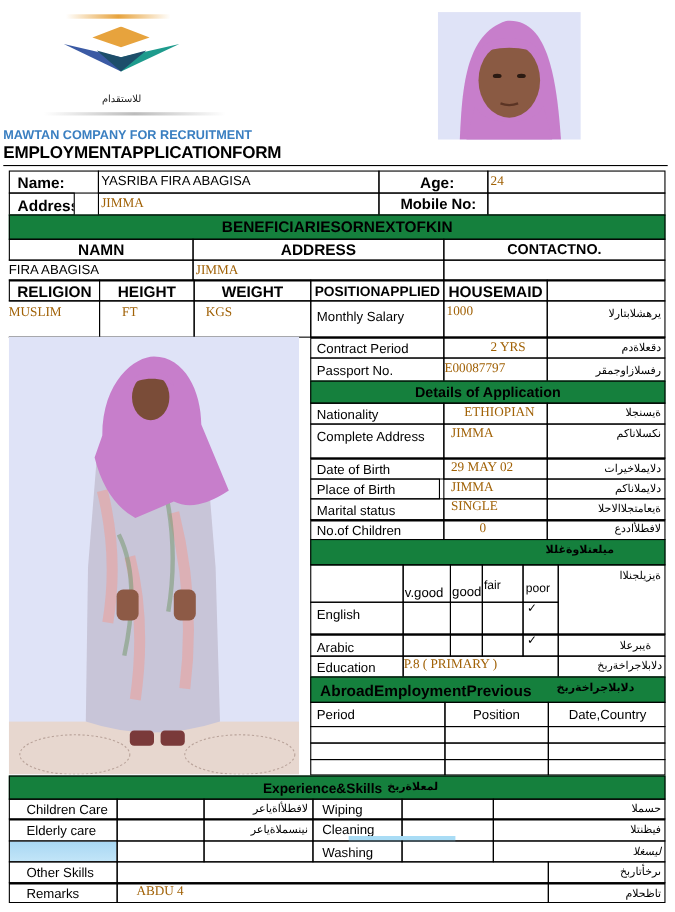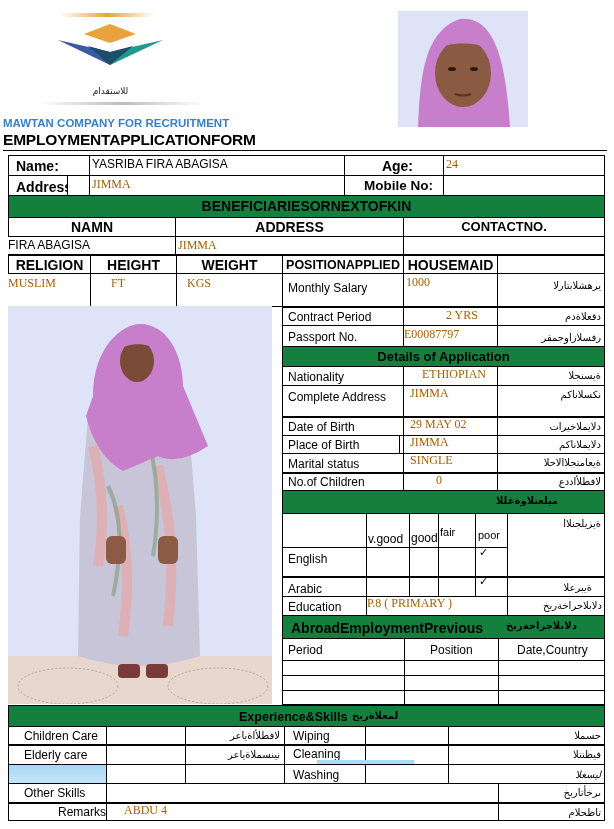--- a/index.html
+++ b/index.html
@@ -367,20 +367,20 @@
   <span class="abs lbl" style="left:15px;top:2px;">Other Skills</span>
 </div>
 <div class="cell" style="left:106px;top:783px;width:393px;height:20px;">
   <span class="abs val" style="left:2px;top:1px;"></span>
 </div>
 <div class="cell" style="left:498px;top:783px;width:107px;height:20px;">
   <span class="abs ar" style="right:3px;top:3px;">ىرخأتاربخ</span>
 </div>
 
 <div class="cell" style="left:8px;top:802px;width:99px;height:19px;border-top-width:2px;">
-  <span class="abs lbl" style="left:15px;top:1px;margin-left:34px;">Remarks</span>
+  <span class="abs lbl" style="left:15px;top:1px;">Remarks</span>
 </div>
 <div class="cell" style="left:106px;top:802px;width:393px;height:19px;border-top-width:2px;">
   <span class="abs val" style="left:17px;top:-1px;">ABDU 4</span>
 </div>
 <div class="cell" style="left:498px;top:802px;width:107px;height:19px;border-top-width:2px;">
   <span class="abs ar" style="right:3px;top:3px;">تاظحلام</span>
 </div>
 
 </body></html>

